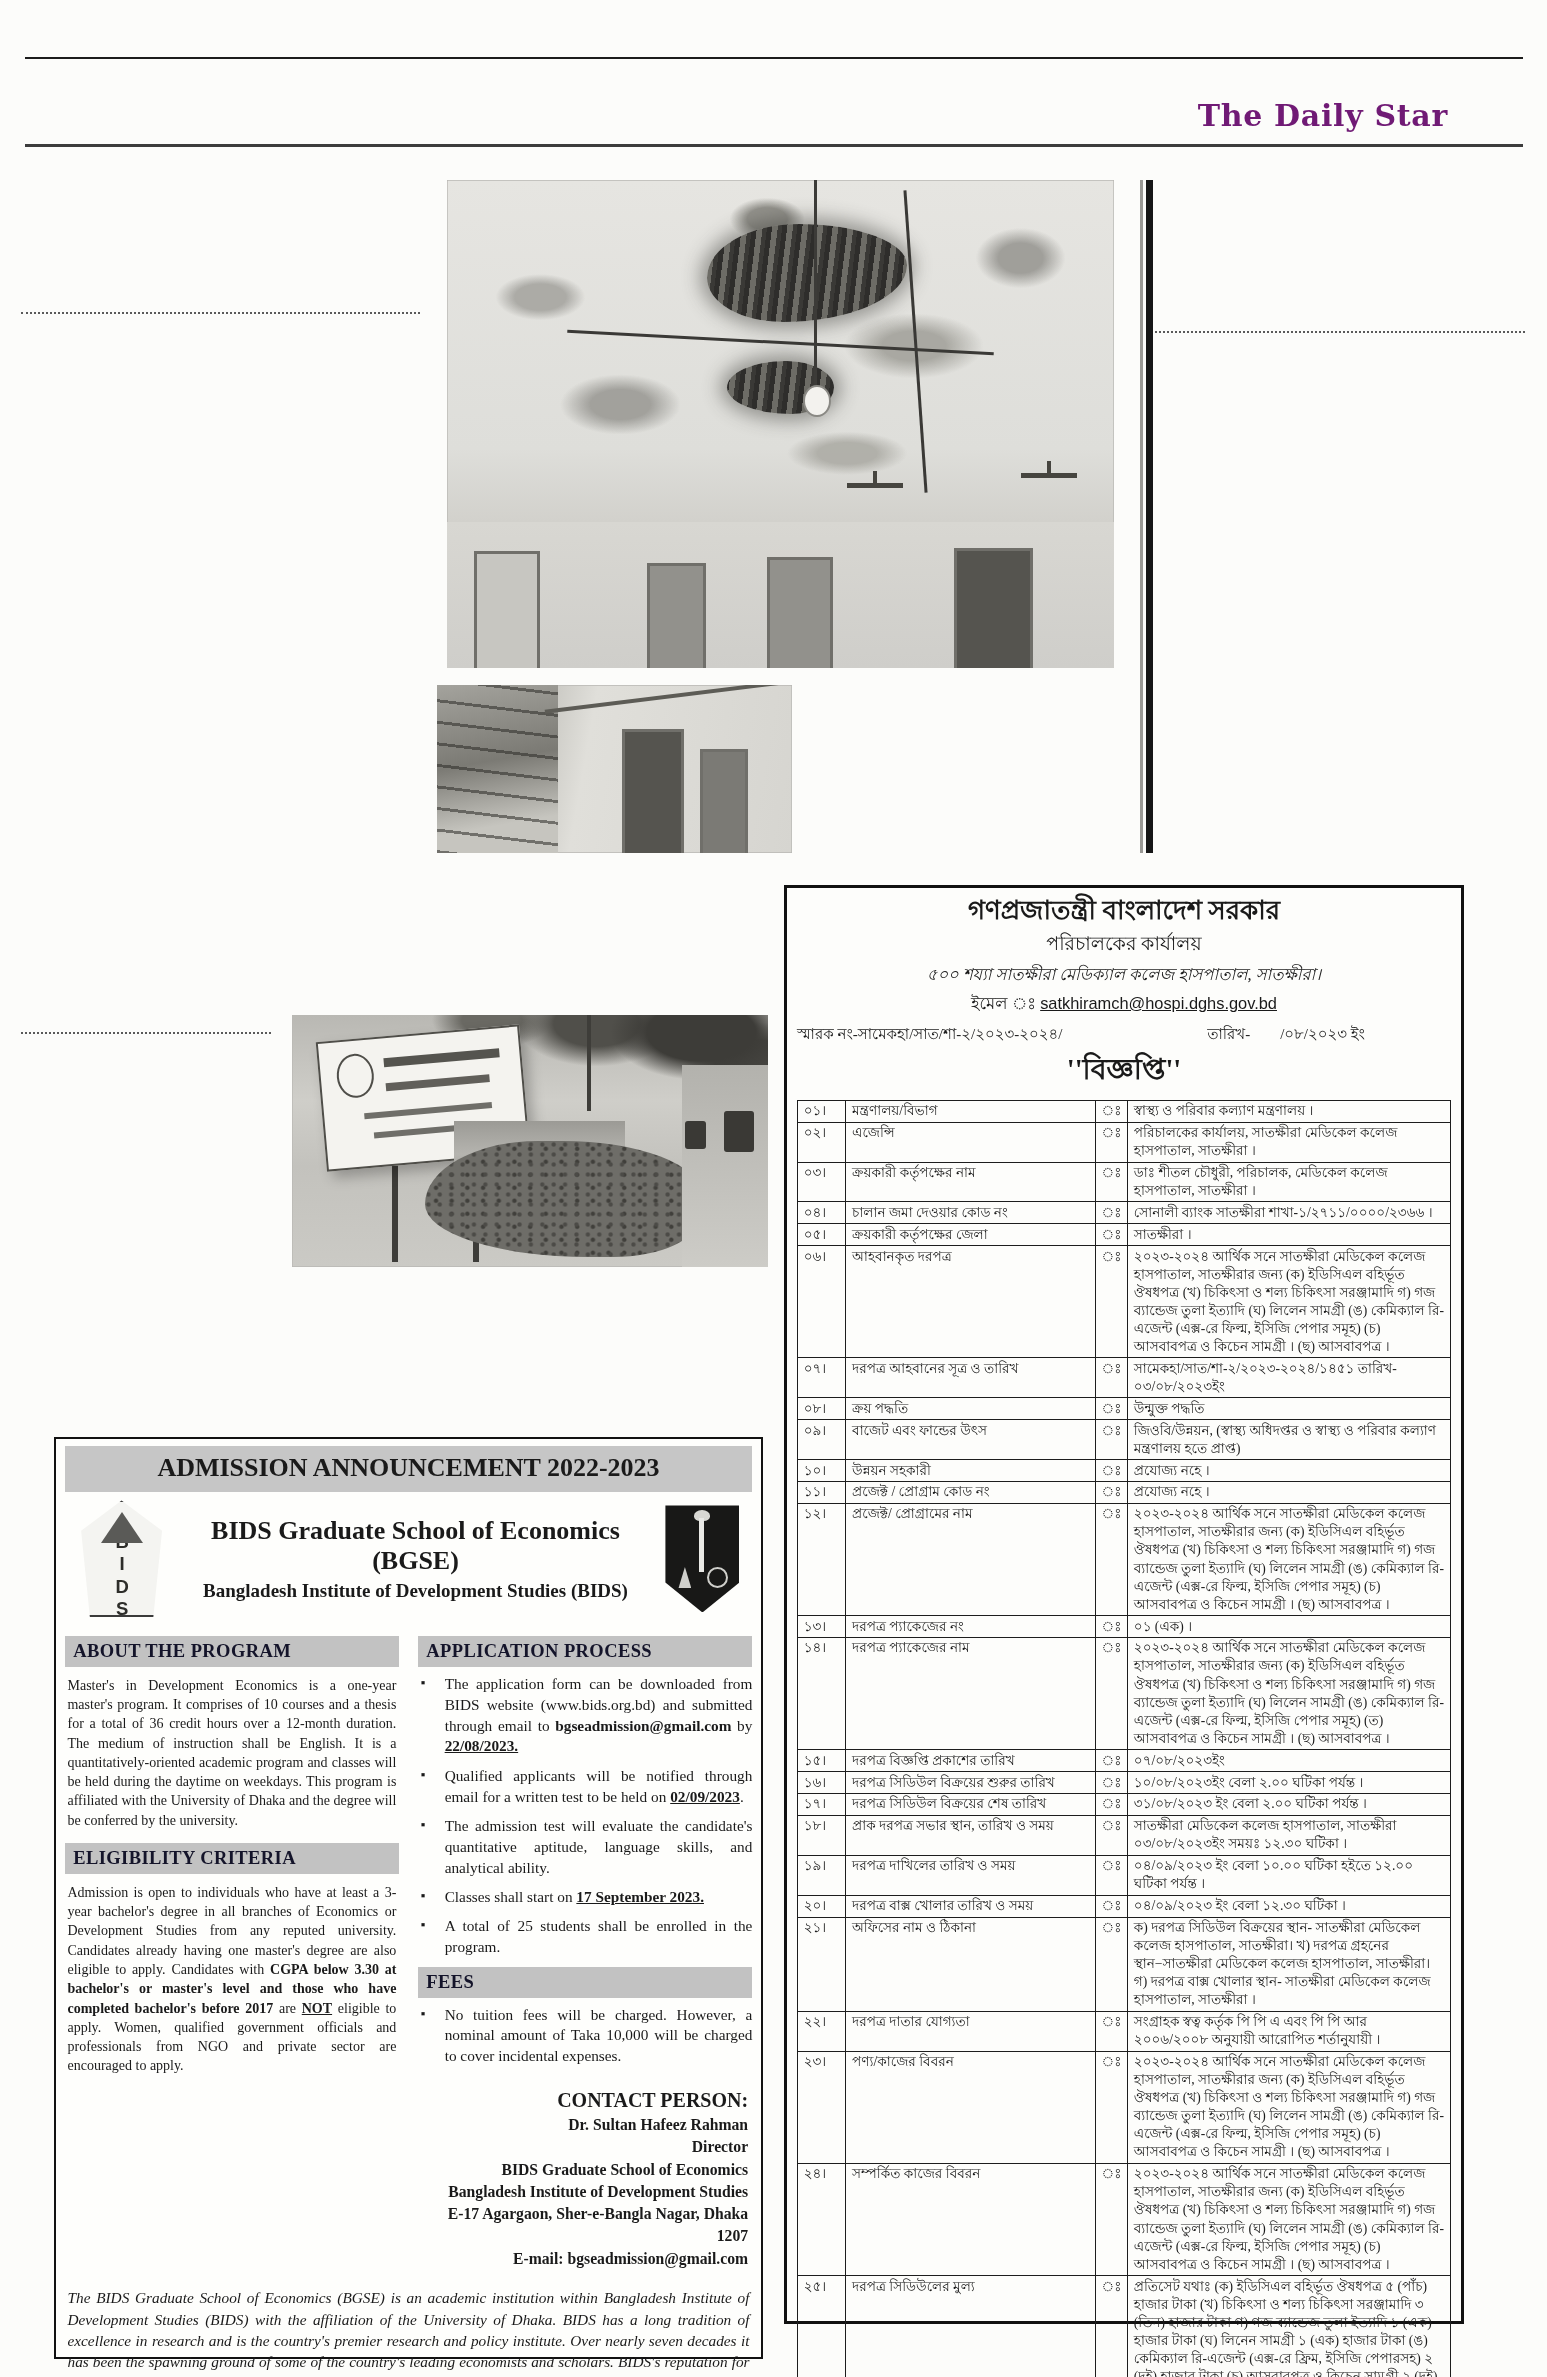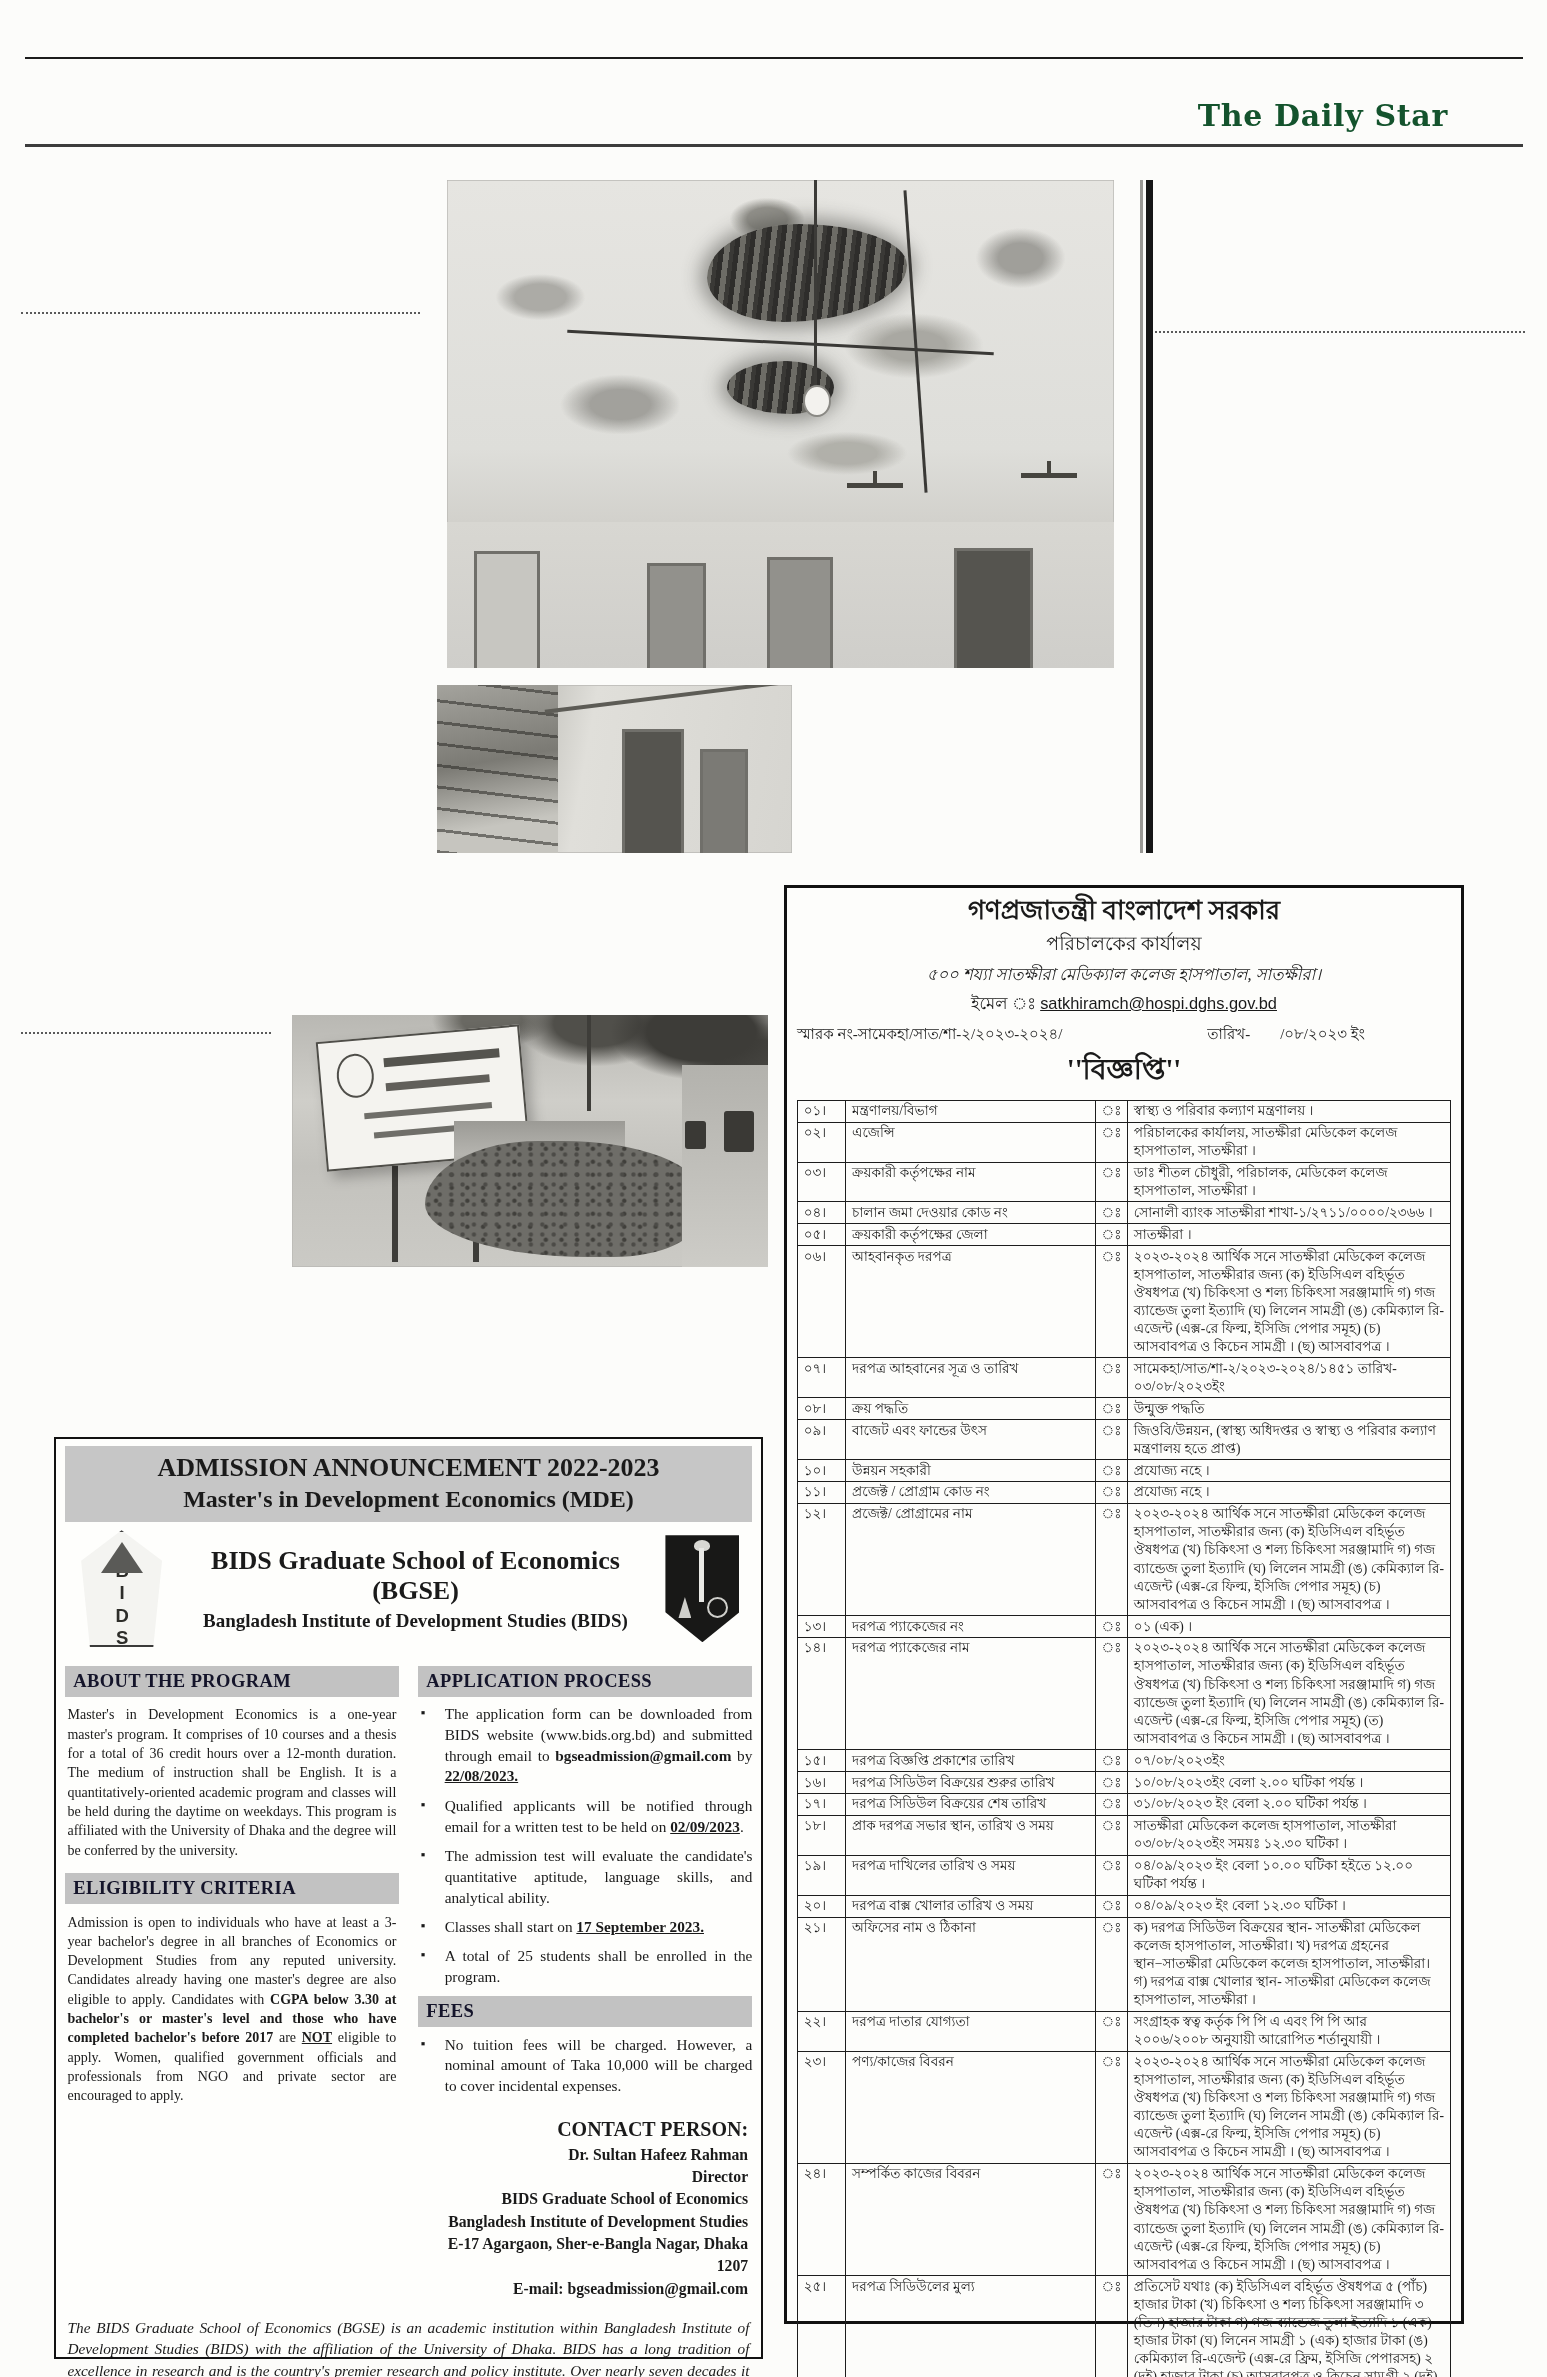--- a/index.html
+++ b/index.html
@@ -1,20 +1,20 @@
 <!DOCTYPE html>
 <html style="font-size:11.4px"><head>
 <meta charset="utf-8">
 <style>
   html,body{margin:0;padding:0;background:#e9e9e7;}
   .page{position:relative;width:1548px;height:2377px;background:#fcfcfa;font-family:"Liberation Serif",serif;color:#1a1a1a;overflow:hidden;}
   .abs{position:absolute;}
   .rule{background:#1c1c1c;}
   .dotted{border-top:2.9px dotted #5a5a5a;height:0;}
-  .masthead{font-family:"DejaVu Serif",serif;font-weight:bold;font-size:30px;letter-spacing:0.7px;color:#14532d;}
+  .masthead{font-family:"DejaVu Serif",serif;font-weight:bold;font-size:30px;letter-spacing:0.7px;color:#701a75;}
   
   .photo{overflow:hidden;background:#dddcd8;box-shadow:0 0 0 0.7px #b9b8b4 inset;}
   .p1{background:linear-gradient(180deg,#e6e5e1 0%,#dededa 55%,#d2d1cc 70%,#d8d7d2 100%);}
   .p1 .mottle{position:absolute;inset:0;opacity:.75;background:
     radial-gradient(64px 33px at 14% 24%,#9a9994 0 40%,transparent 70%),
     radial-gradient(86px 43px at 26% 46%,#8e8d88 0 35%,transparent 70%),
     radial-gradient(107px 50px at 70% 34%,#97968f 0 30%,transparent 65%),
     radial-gradient(64px 43px at 86% 16%,#8a8984 0 35%,transparent 70%),
     radial-gradient(50px 28.5px at 48% 8%,#77766f 0 40%,transparent 75%),
     radial-gradient(100px 36px at 60% 56%,#a3a29b 0 30%,transparent 60%);}
@@ -319,21 +319,20 @@
             <td>প্রতিসেট যথাঃ (ক) ইডিসিএল বহির্ভূত ঔষধপত্র ৫ (পাঁচ) হাজার টাকা (খ) চিকিৎসা ও শল্য চিকিৎসা সরঞ্জামাদি ৩ (তিন) হাজার টাকা গ) গজ ব্যান্ডেজ তুলা ইত্যাদি ১ (এক) হাজার টাকা (ঘ) লিনেন সামগ্রী ১ (এক) হাজার টাকা (ঙ) কেমিক্যাল রি-এজেন্ট (এক্স-রে ফ্রিম, ইসিজি পেপারসহ) ২ (দুই) হাজার টাকা (চ) আসবাবপত্র ও কিচেন সামগ্রী ২ (দুই) হাজার টাকা । (ছ) আসবাবপত্র ২ (দুই) হাজার টাকা মাত্র ।</td>
           </tr>
         </tbody>
       </table>
 
   </div>
 
   <div class="abs ad" style="left:54px;top:1437px;width:709px;height:922px;">
     <div class="band">
       <div class="ad-t1">ADMISSION ANNOUNCEMENT 2022-2023</div>
-      <div class="ad-t3">Master's in Development Economics (MDE)</div>
     </div>
     <div class="logo-row">
       <div class="bids-logo">
         <div class="tri"></div>
         <div class="word">BIDS</div>
       </div>
       <div class="logo-mid">
         <div class="ad-s1">BIDS Graduate School of Economics (BGSE)</div>
         <div class="ad-s2">Bangladesh Institute of Development Studies (BIDS)</div>
       </div>

